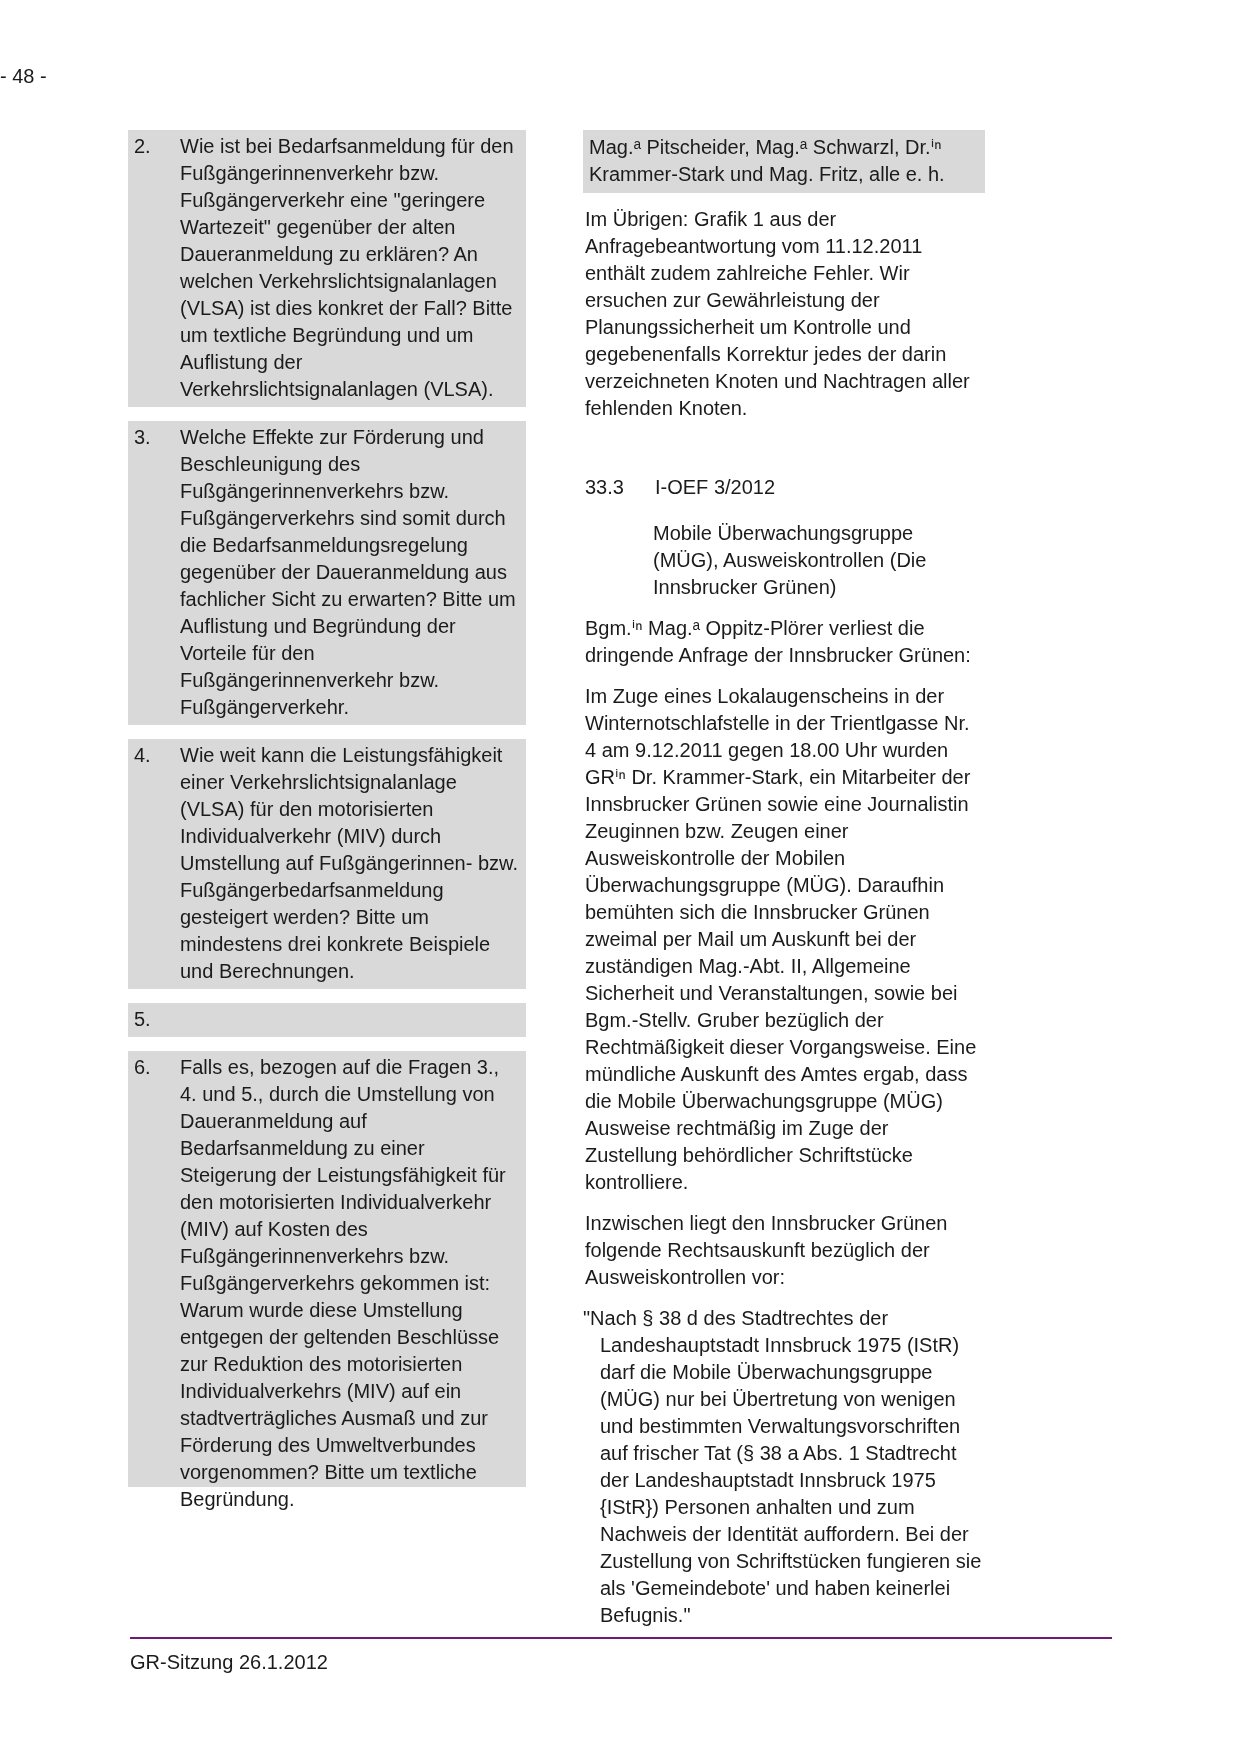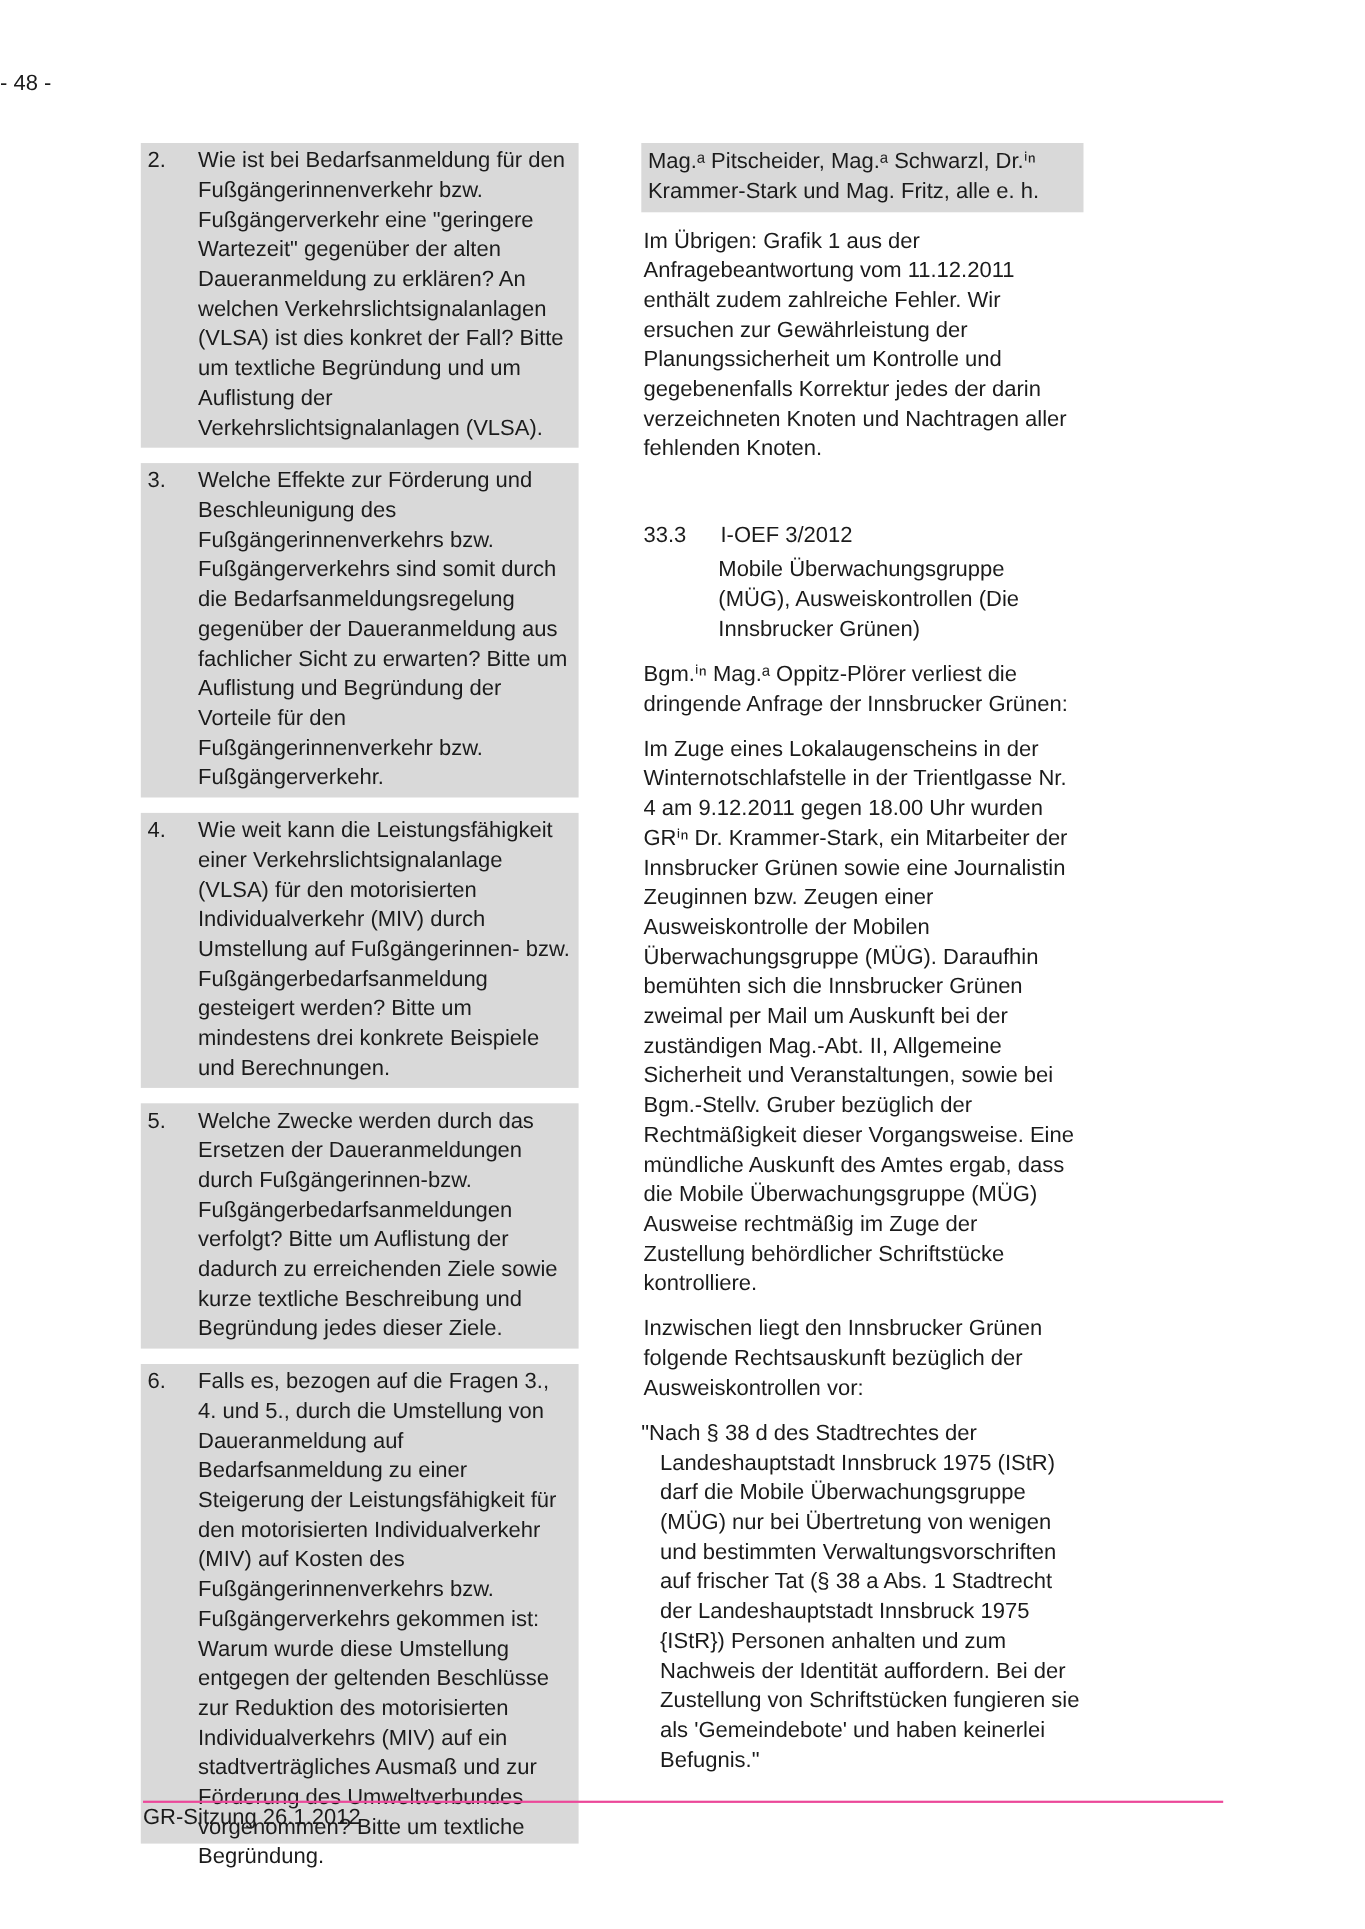--- a/index.html
+++ b/index.html
@@ -45,37 +45,38 @@
   .sign-block {
     background:#d9d9d9;
     padding:4px 16px 5px 6px;
     margin-bottom:13px;
   }
   .para { margin-bottom:14px; padding:0 2px; }
   .section-head {
     display:grid;
     grid-template-columns:70px 1fr;
     margin-top:52px;
-    margin-bottom:4px;
+    margin-bottom:19px;
     padding:0 2px;
   }
   .section-title {
     margin-left:70px;
     margin-bottom:14px;
     padding-right:2px;
   }
   .hang-quote {
     padding-left:17px;
     text-indent:-17px;
   }
   .footer {
     position:absolute;
     left:130px; top:1637px;
     width:982px;
-    border-top:2px solid #ec4899;
+    border-top:2px solid #701a75;
+    padding-top:10px;
   }
 </style>
 </head>
 <body>
 
 <div class="page-number">- 48 -</div>
 
 <div class="col-left">
 
   <div class="q-item">
@@ -88,21 +89,20 @@
     <div>Welche Effekte zur Förderung und Beschleunigung des Fußgängerinnenverkehrs bzw. Fußgängerverkehrs sind somit durch die Bedarfsanmeldungsregelung gegenüber der Daueranmeldung aus fachlicher Sicht zu erwarten? Bitte um Auflistung und Begründung der Vorteile für den Fußgängerinnenverkehr bzw. Fußgängerverkehr.</div>
   </div>
 
   <div class="q-item">
     <div>4.</div>
     <div>Wie weit kann die Leistungsfähigkeit einer Verkehrslichtsignalanlage (VLSA) für den motorisierten Individualverkehr (MIV) durch Umstellung auf Fußgängerinnen- bzw. Fußgängerbedarfsanmeldung gesteigert werden? Bitte um mindestens drei konkrete Beispiele und Berechnungen.</div>
   </div>
 
   <div class="q-item">
     <div>5.</div>
-    <div>Welche Zwecke werden durch das Ersetzen der Daueranmeldungen durch Fußgängerinnen-bzw. Fußgängerbedarfsanmeldungen verfolgt? Bitte um Auflistung der dadurch zu erreichenden Ziele sowie kurze textliche Beschreibung und Begründung jedes dieser Ziele.</div>
   </div>
 
   <div class="q-item cut">
     <div>6.</div>
     <div>Falls es, bezogen auf die Fragen 3., 4. und 5., durch die Umstellung von Daueranmeldung auf Bedarfsanmeldung zu einer Steigerung der Leistungsfähigkeit für den motorisierten Individualverkehr (MIV) auf Kosten des Fußgängerinnenverkehrs bzw. Fußgängerverkehrs gekommen ist: Warum wurde diese Umstellung entgegen der geltenden Beschlüsse zur Reduktion des motorisierten Individualverkehrs (MIV) auf ein stadtverträgliches Ausmaß und zur Förderung des Umweltverbundes vorgenommen? Bitte um textliche Begründung.</div>
   </div>
 
 </div>
 
 <div class="col-right">

